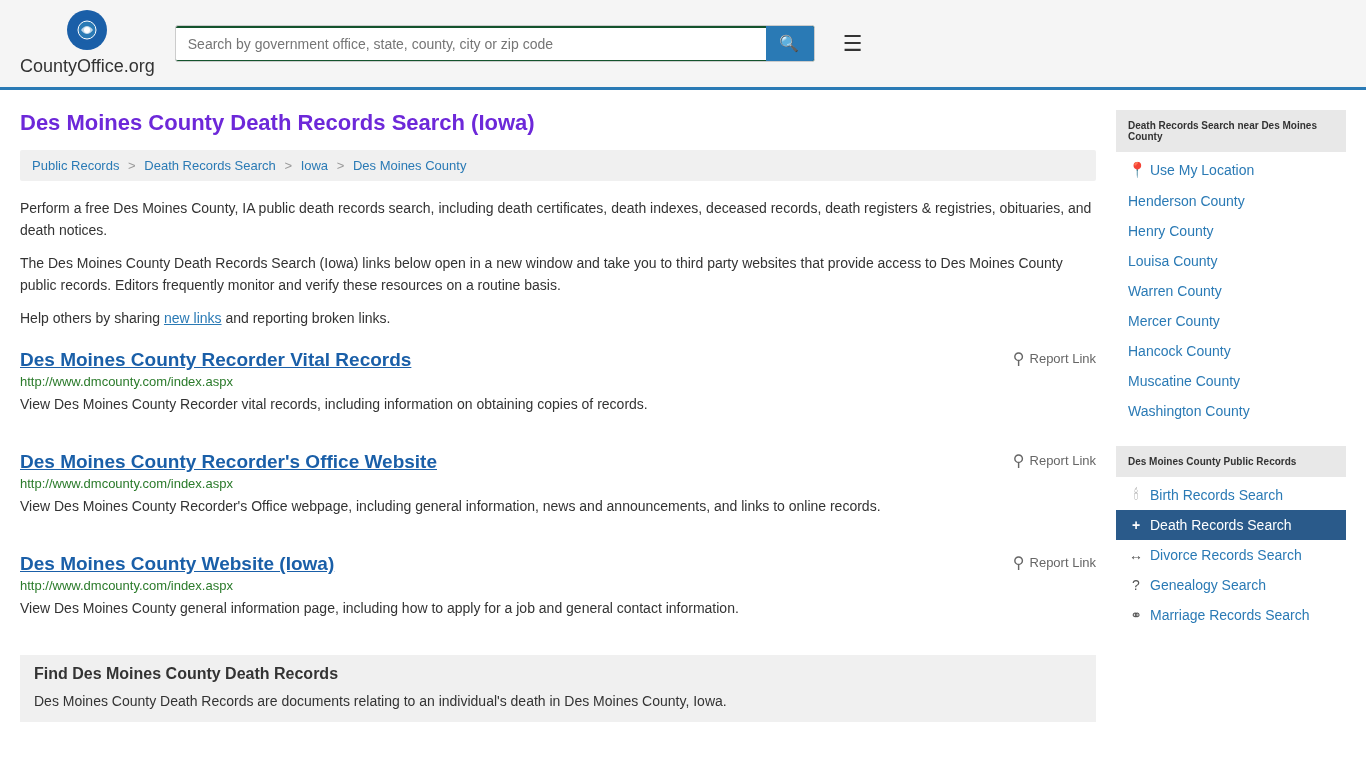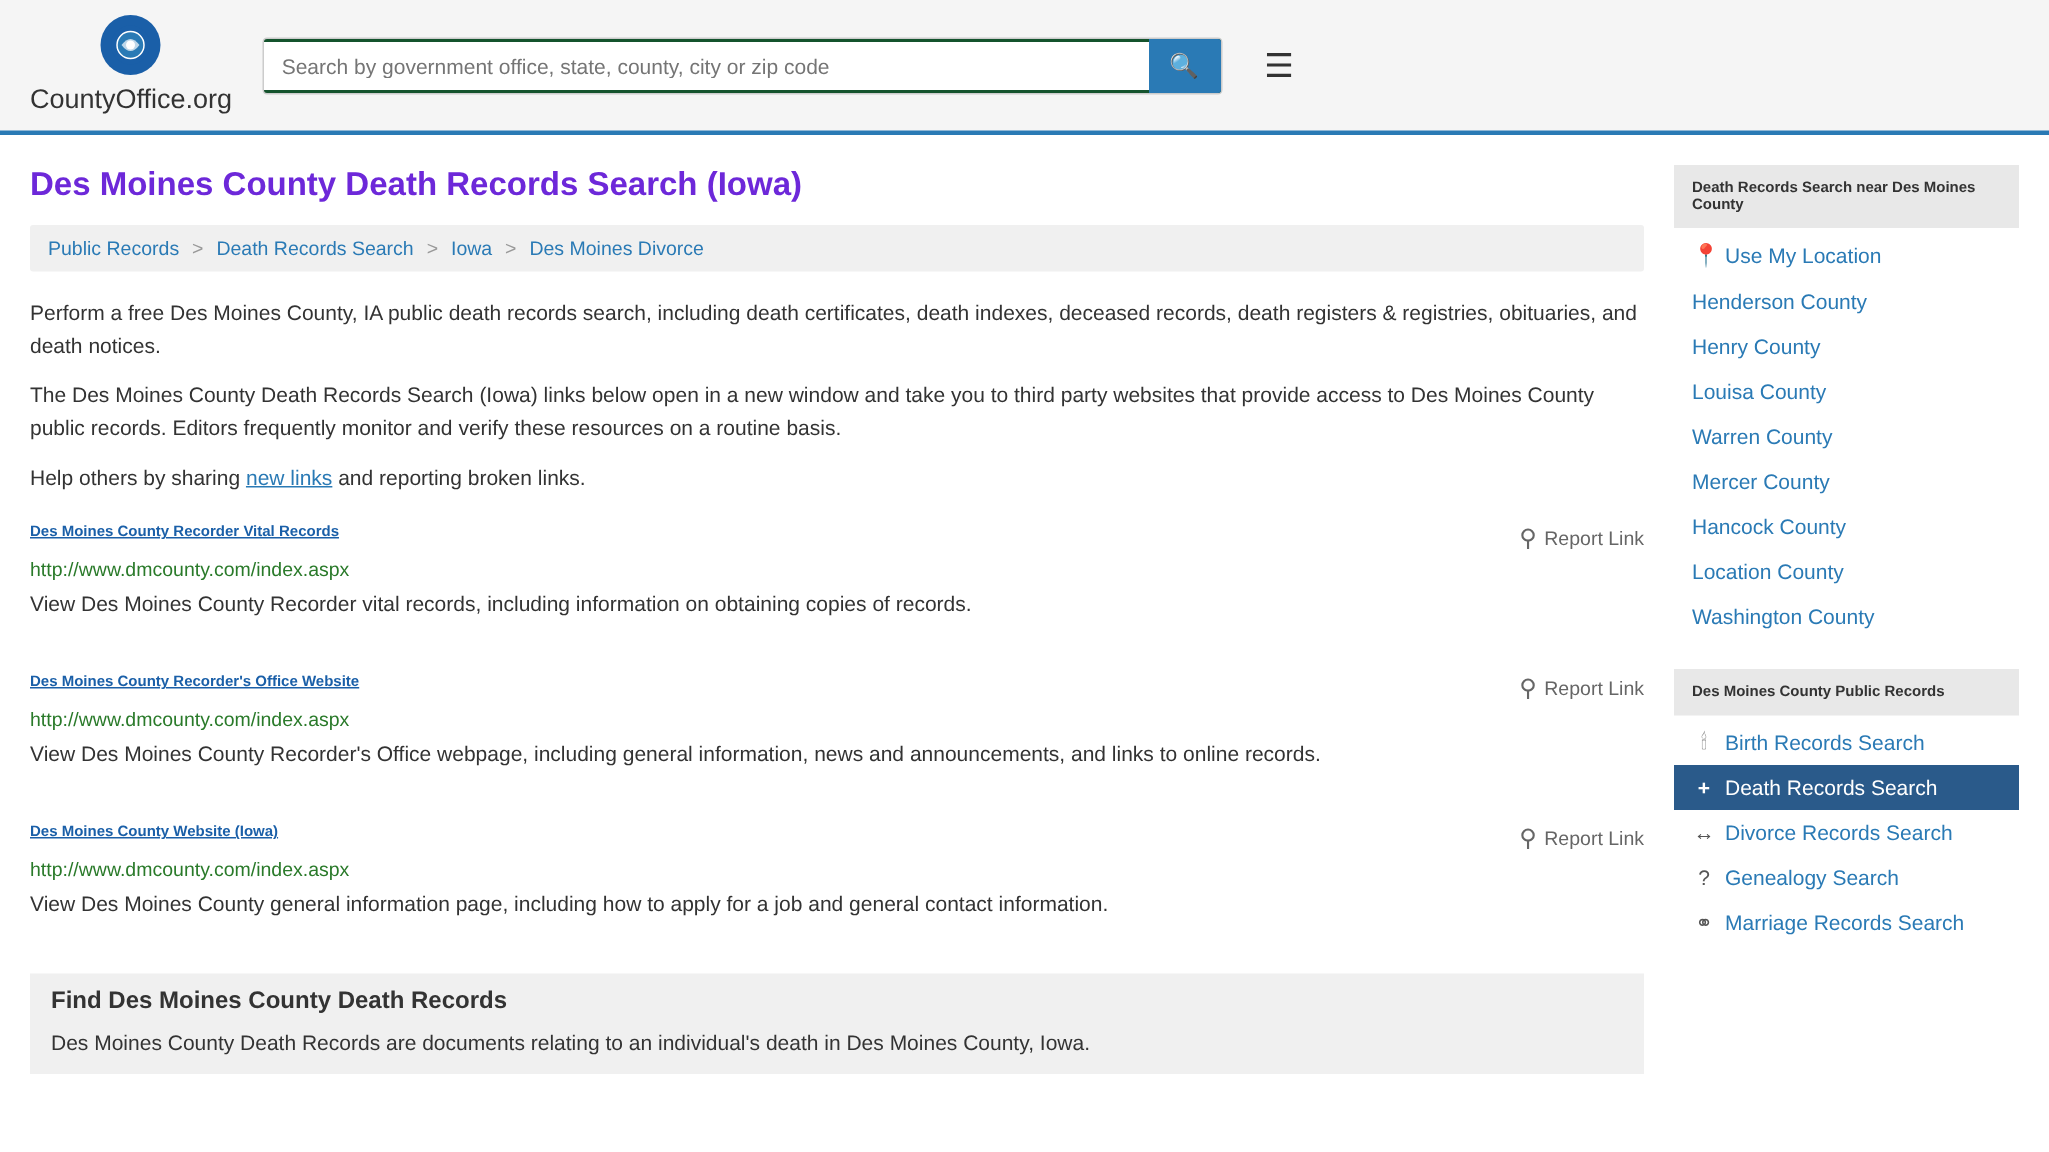--- a/index.html
+++ b/index.html
@@ -136,21 +136,21 @@
       padding-bottom: 16px;
     }
     .record-title {
       display: flex;
       justify-content: space-between;
       align-items: flex-start;
     }
     .record-title a {
       color: #1a5fa8;
       font-weight: bold;
-      font-size: 10px;
+      font-size: 19px;
       text-decoration: underline;
     }
     .report-link {
       display: flex;
       align-items: center;
       gap: 5px;
       color: #666;
       font-size: 13px;
       cursor: pointer;
       white-space: nowrap;
@@ -265,21 +265,21 @@
 
     <h1 class="page-title">Des Moines County Death Records Search (Iowa)</h1>
 
     <div class="breadcrumb">
       <a href="#">Public Records</a>
       <span>&gt;</span>
       <a href="#">Death Records Search</a>
       <span>&gt;</span>
       <a href="#">Iowa</a>
       <span>&gt;</span>
-      <a href="#">Des Moines Divorce</a>
+      <a href="#">Des Moines County</a>
     </div>
 
     <p class="description">Perform a free Des Moines County, IA public death records search, including death certificates, death indexes, deceased records, death registers &amp; registries, obituaries, and death notices.</p>
     <p class="description">The Des Moines County Death Records Search (Iowa) links below open in a new window and take you to third party websites that provide access to Des Moines County public records. Editors frequently monitor and verify these resources on a routine basis.</p>
     <p class="description">
       <span>Help others by sharing </span><a href="#">new links</a><span> and reporting broken links.</span>
     </p>
 
     <div class="record-entry">
       <div class="record-title">
@@ -348,21 +348,21 @@
       <div class="sidebar-link-item">
         <a href="#">Warren County</a>
       </div>
       <div class="sidebar-link-item">
         <a href="#">Mercer County</a>
       </div>
       <div class="sidebar-link-item">
         <a href="#">Hancock County</a>
       </div>
       <div class="sidebar-link-item">
-        <a href="#">Location County</a>
+        <a href="#">Muscatine County</a>
       </div>
       <div class="sidebar-link-item">
         <a href="#">Washington County</a>
       </div>
     </div>
 
     <div class="sidebar-section">
       <div class="sidebar-section-title">
         <span>Des Moines County Public Records</span>
       </div>

